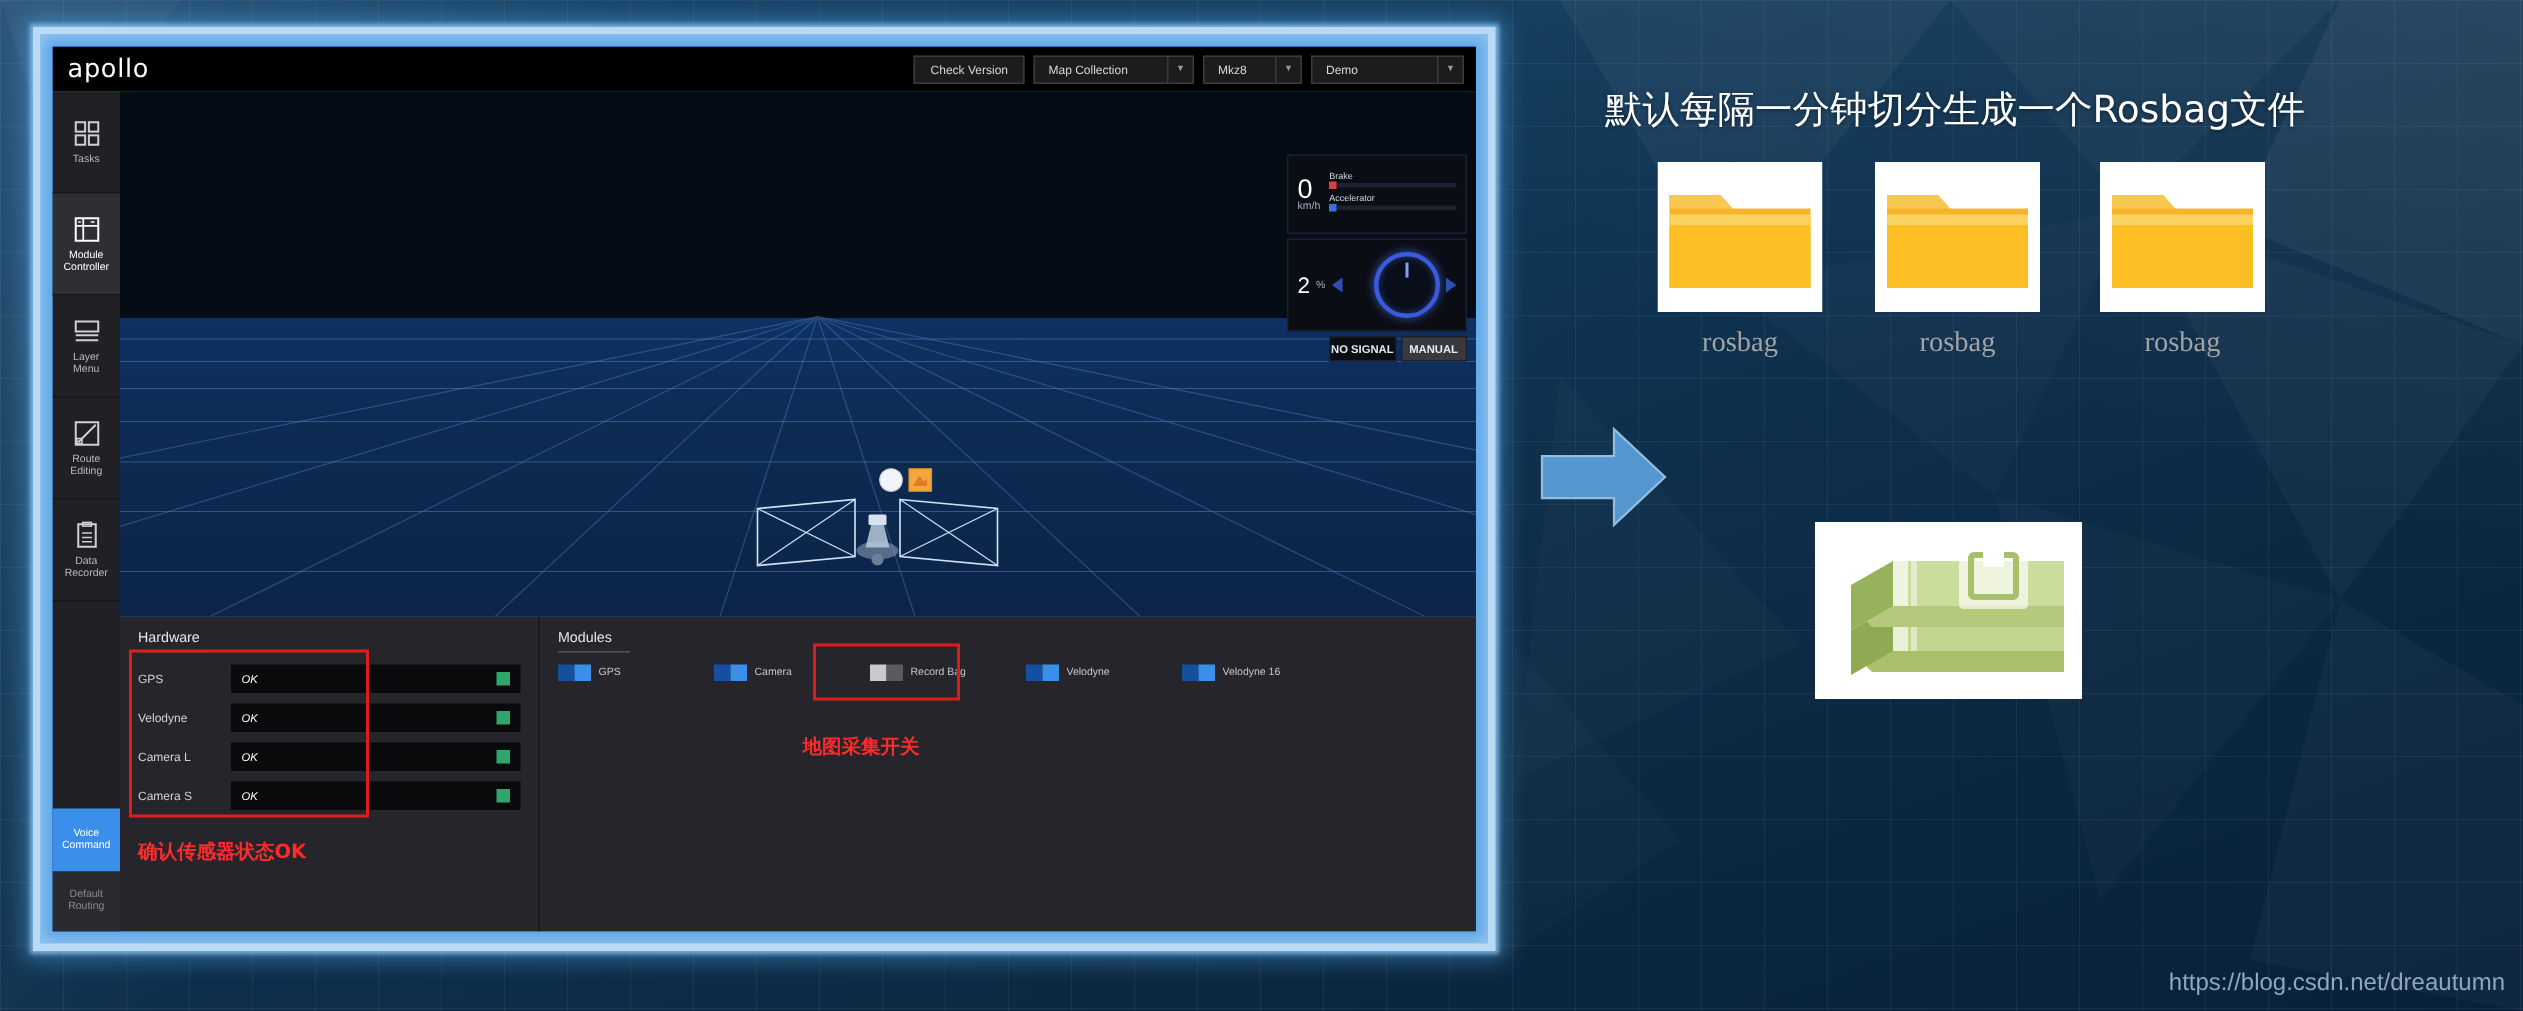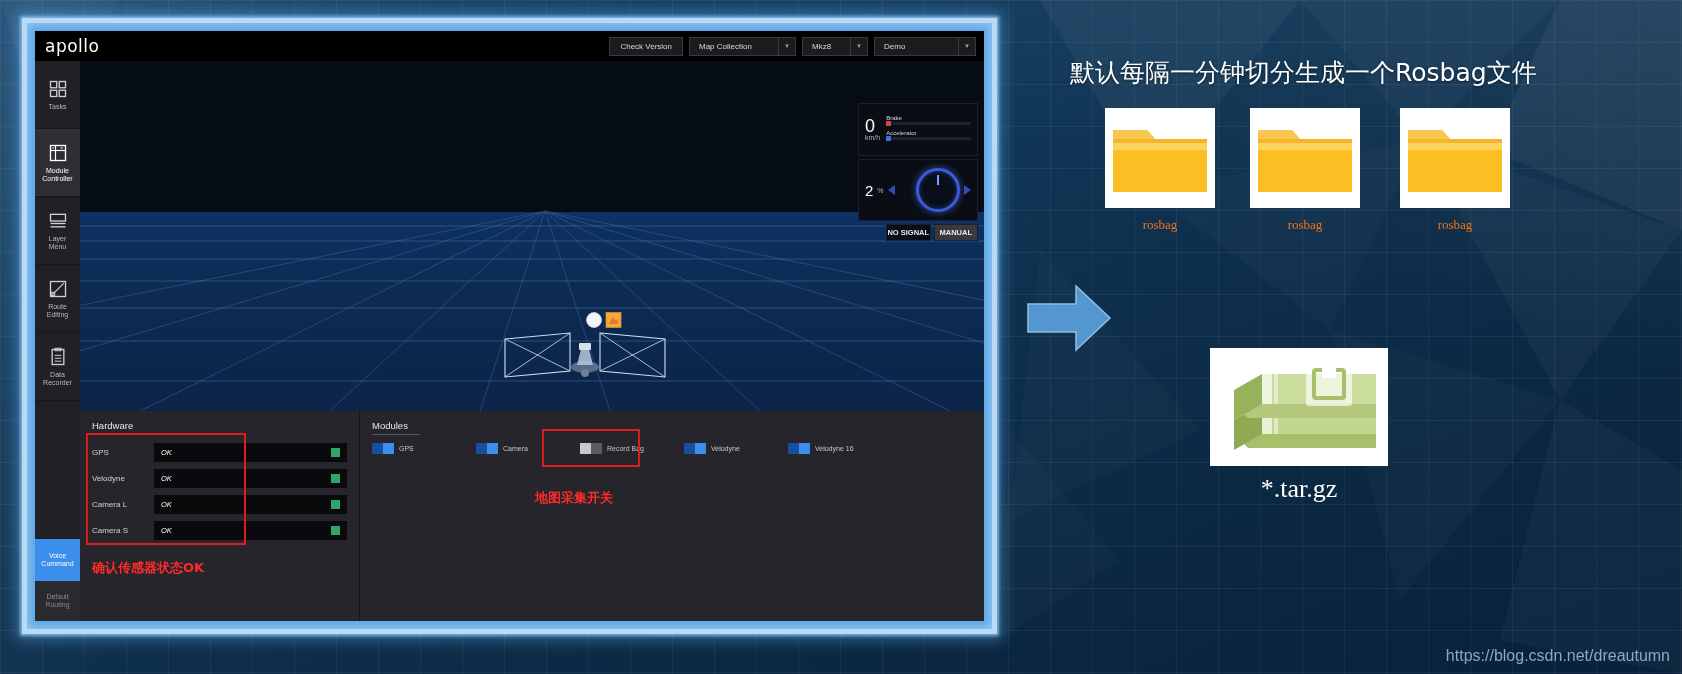--- a/index.html
+++ b/index.html
@@ -342,22 +342,22 @@
     font-size: 25px;
     white-space: nowrap;
     text-shadow: 0 1px 3px rgba(0,0,0,0.5);
   }
   #cn-top { left: 60px; top: 56px; }
   #cn-mid { left: 190px; top: 462px; }
 
   .folder-wrap { position: absolute; text-align: center; }
   .folder-caption {
     margin-top: 5px;
-    color: #f97316;
-    font-size: 13px;
+    color: #a3a3a3;
+    font-size: 19px;
     font-family: "Liberation Serif", serif;
   }
   #f1 { left: 95px; top: 108px; }
   #f2 { left: 240px; top: 108px; }
   #f3 { left: 390px; top: 108px; }
 
   #arrow-big { position: absolute; left: 14px; top: 278px; }
 
   #tgz-wrap { position: absolute; left: 200px; top: 348px; text-align: center; }
   #tgz-label {
@@ -713,17 +713,16 @@
         <path d="M24,56 L52,40 L166,40 L166,70 L38,70 Z" fill="#b4c97c"></path>
         <rect x="52" y="26" width="114" height="30" fill="#cadd9c"></rect>
         <path d="M24,42 L52,26 L52,56 L24,72 Z" fill="#96b35c"></path>
         <rect x="52" y="26" width="10" height="30" fill="#eef4e0"></rect>
         <rect x="64" y="26" width="4" height="30" fill="#e2edd0"></rect>
         <rect x="96" y="14" width="46" height="44" rx="3" fill="#ffffff" opacity="0.65"></rect>
         <rect x="104" y="22" width="30" height="28" rx="2" fill="none" stroke="#a8c06a" stroke-width="4"></rect>
         <path d="M112,18 L126,18 L126,30 L112,30 Z" fill="#ffffff"></path>
       </g>
     </svg>
-    <div id="tgz-label">*.tar.gz</div>
   </div>
 </div>
 
 <div id="watermark">https://blog.csdn.net/dreautumn</div>
 
 </body></html>

